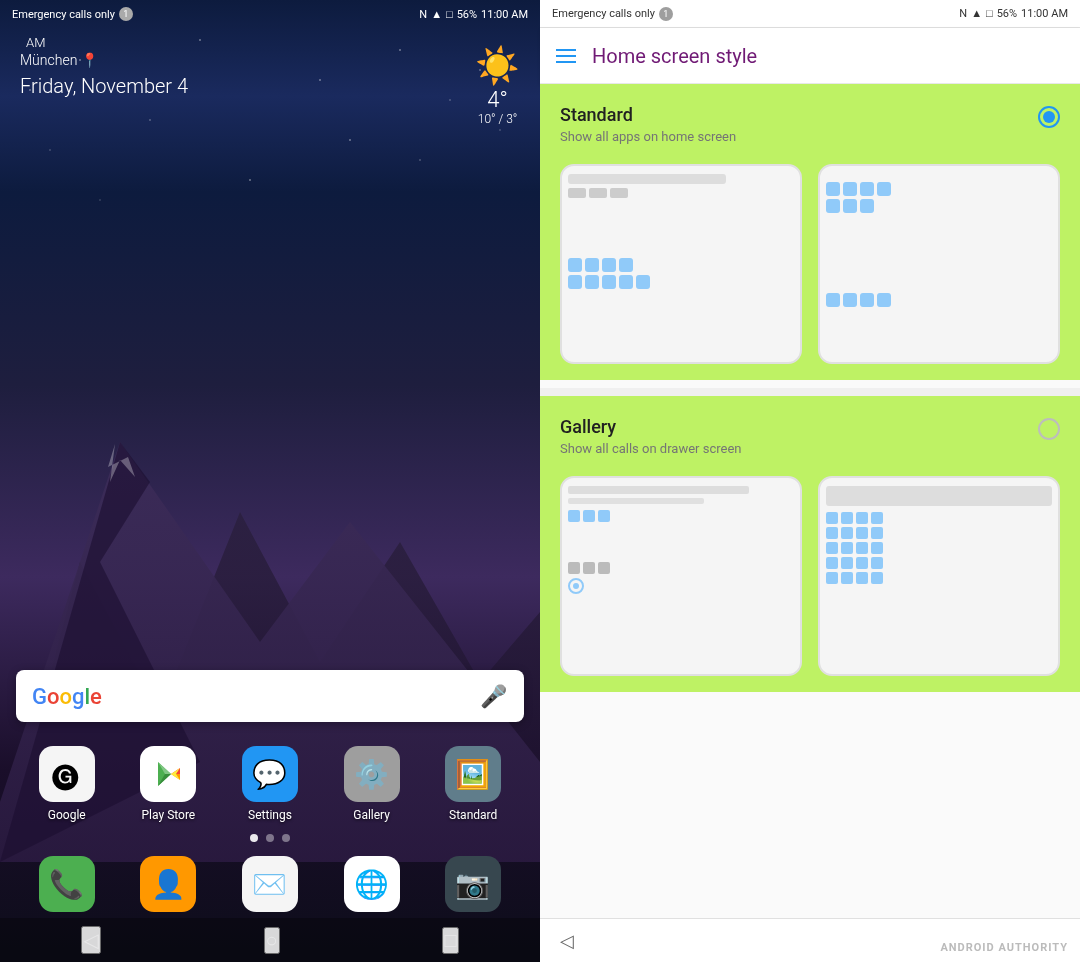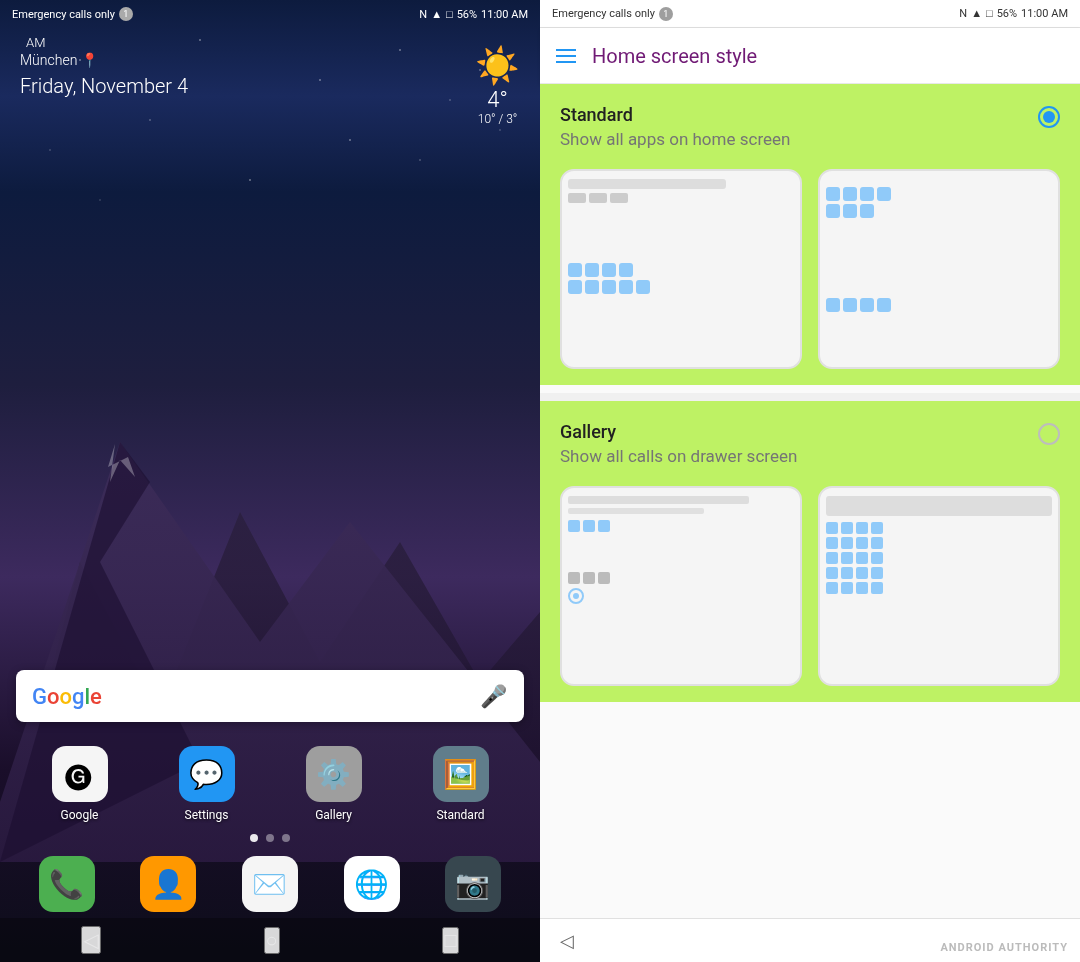--- a/index.html
+++ b/index.html
@@ -390,21 +390,21 @@
     }
 
     .section-title {
       font-size: 18px;
       font-weight: 500;
       color: #212121;
       margin-bottom: 4px;
     }
 
     .section-subtitle {
-      font-size: 17px;
+      font-size: 13px;
       color: #757575;
       margin-bottom: 16px;
     }
 
     .section-header {
       display: flex;
       align-items: flex-start;
       justify-content: space-between;
     }
 
@@ -596,20 +596,34 @@
 
     <div class="app-icon">
       <div class="app-icon-img google-app">
         <svg width="34" height="34" viewBox="0 0 34 34">
             <text x="2" y="26" font-size="26">🅖</text>
           </svg>
       </div>
       <span class="app-label">Google</span>
     </div>
 
+    <div class="app-icon">
+      <div class="app-icon-img playstore-app">
+        <svg width="32" height="32" viewBox="0 0 32 32">
+          <polygon points="6,4 28,16 6,28" fill="none"></polygon>
+          <polygon points="6,4 19,16 6,28 6,4" fill="#4CAF50"></polygon>
+          <polygon points="6,4 19,16 13,16 6,4" fill="#81C784"></polygon>
+          <polygon points="6,28 19,16 13,16 6,28" fill="#388E3C"></polygon>
+          <polygon points="19,16 28,10 28,16 19,16" fill="#F44336"></polygon>
+          <polygon points="19,16 28,16 28,22 19,16" fill="#FF9800"></polygon>
+          <polygon points="19,16 28,10 24,16 28,22 19,16" fill="#FFEB3B"></polygon>
+        </svg>
+      </div>
+      <span class="app-label">Play Store</span>
+    </div>
 
     <div class="app-icon">
       <div class="app-icon-img messaging-app">
         <span style="font-size:28px">💬</span>
       </div>
       <span class="app-label">Settings</span>
     </div>
 
     <div class="app-icon">
       <div class="app-icon-img settings-app">

